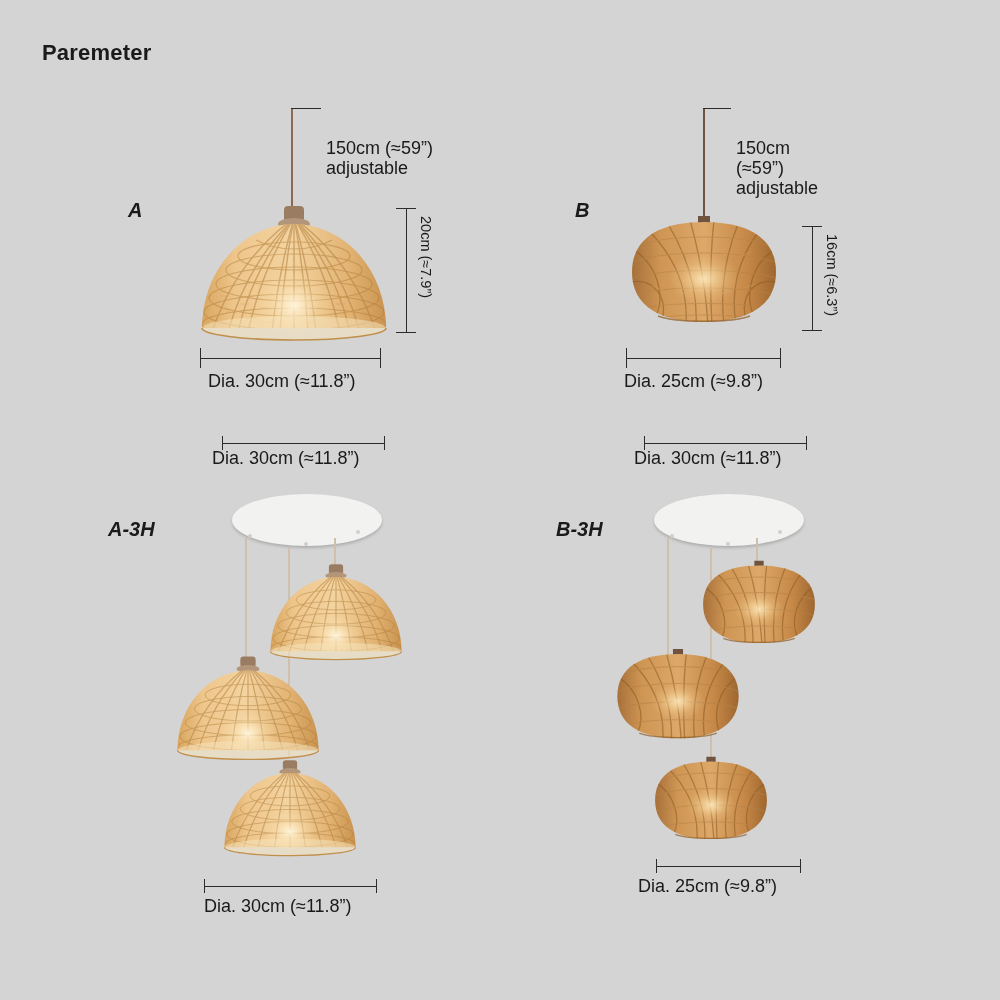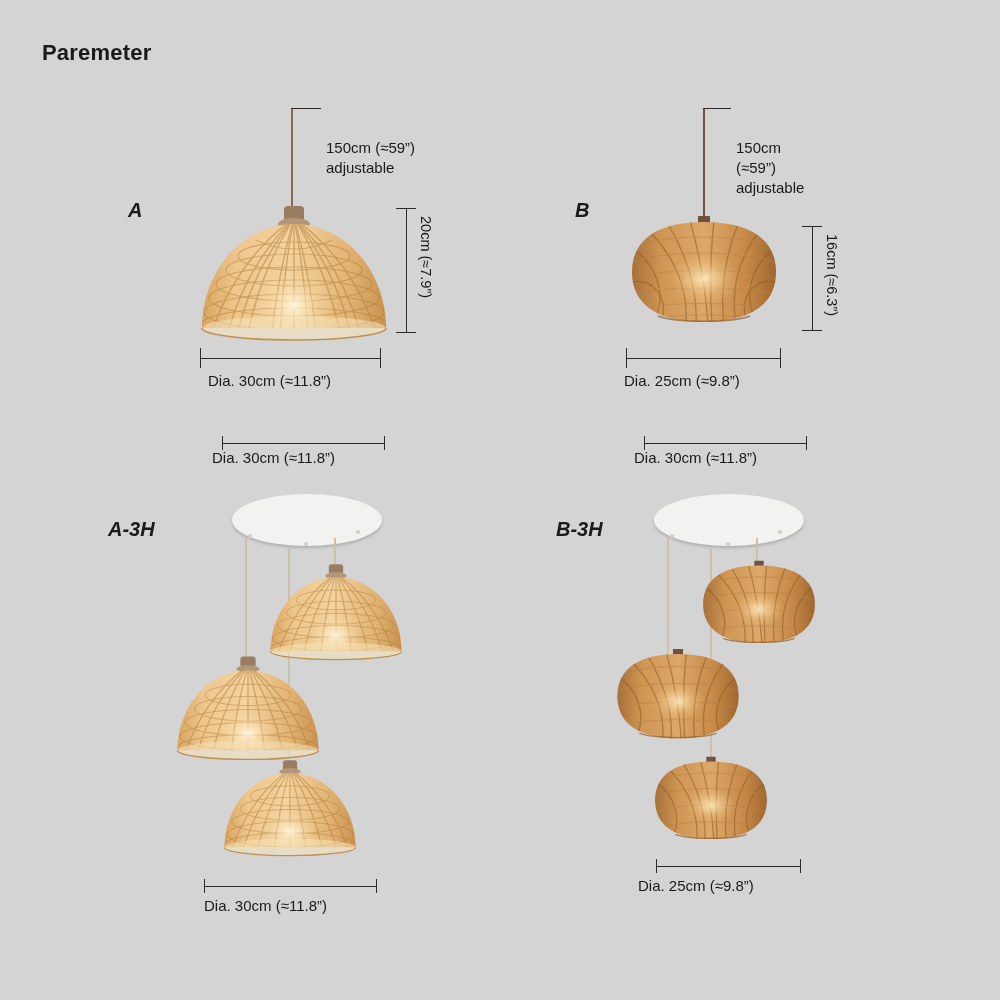--- a/index.html
+++ b/index.html
@@ -28,21 +28,21 @@
     letter-spacing: 0.2px;
   }
   .variant-label {
     position: absolute;
     font-style: italic;
     font-weight: bold;
     font-size: 20px;
   }
   .dim-text {
     position: absolute;
-    font-size: 15px;
+    font-size: 18px;
     line-height: 20px;
     white-space: pre-line;
     color: #1a1a1a;
   }
   .vert-text {
     position: absolute;
     font-size: 14.5px;
     writing-mode: vertical-rl;
     text-orientation: mixed;
     white-space: nowrap;

